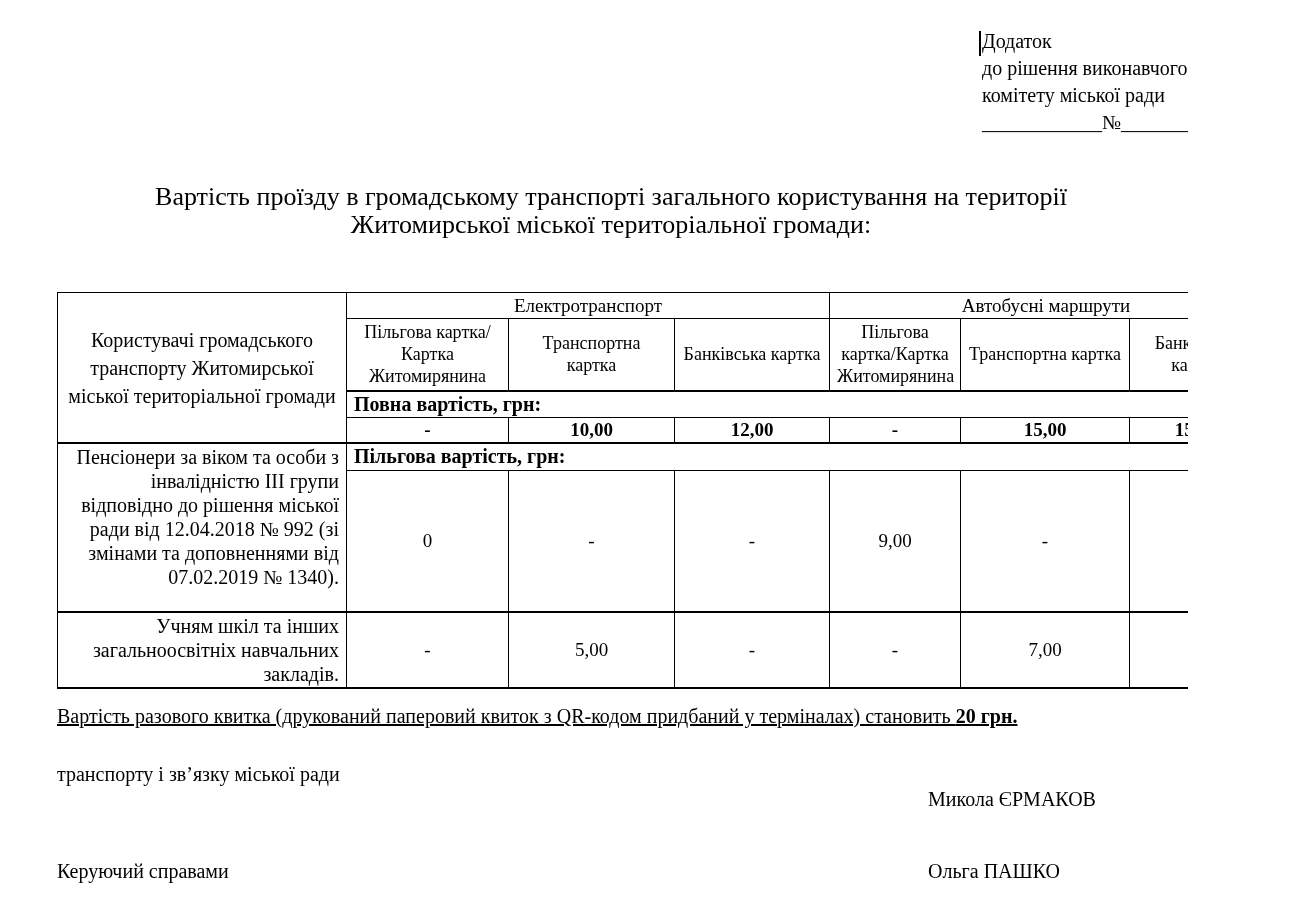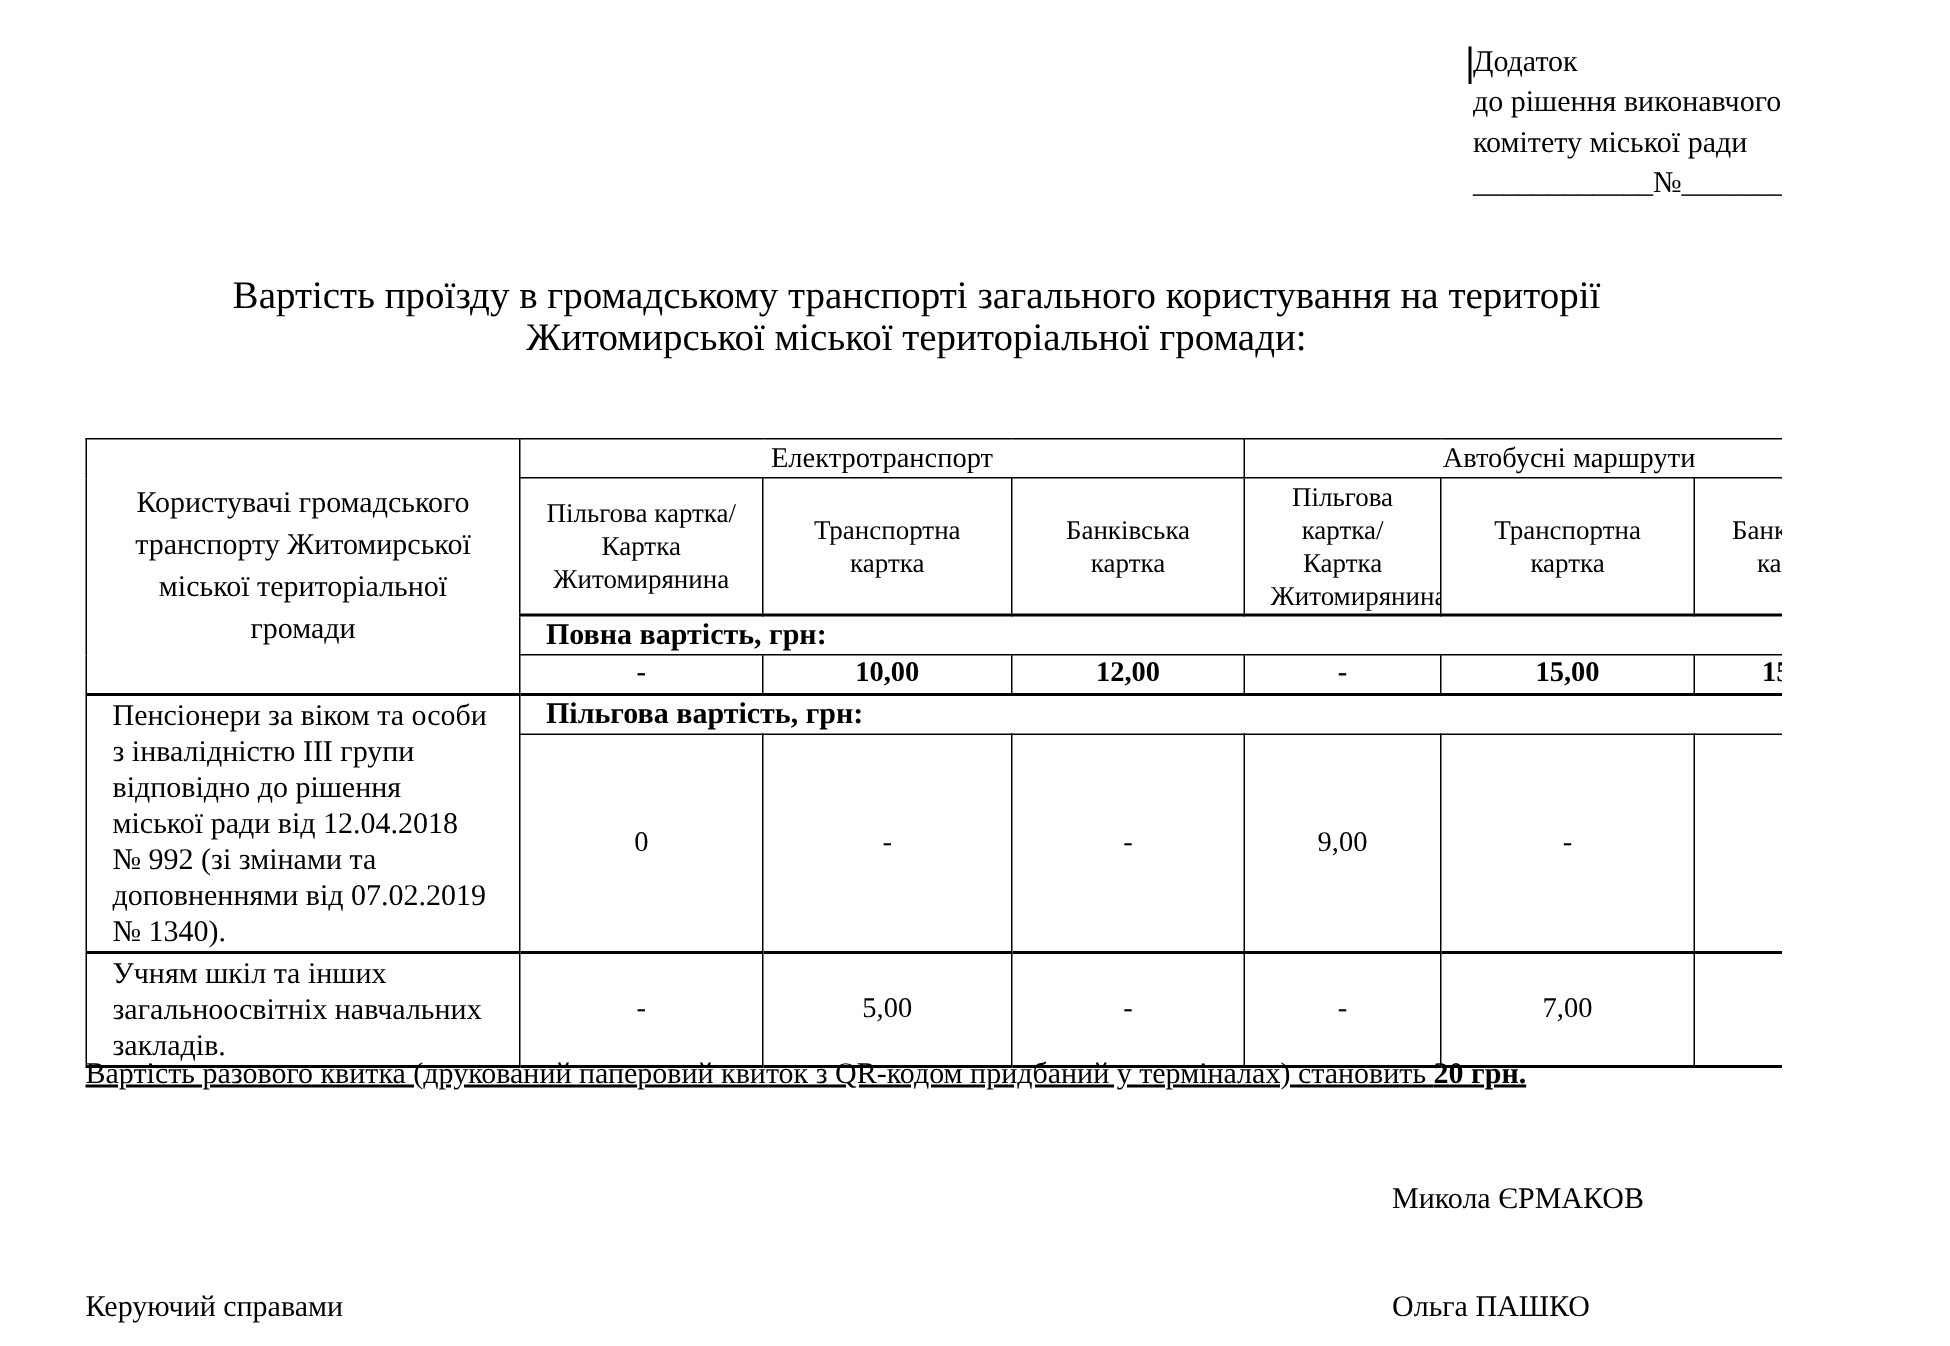--- a/index.html
+++ b/index.html
@@ -55,21 +55,21 @@
     position: absolute;
     left: 57px;
     top: 292px;
     width: 1205px;
     border-collapse: collapse;
     table-layout: fixed;
     font-size: 19px;
   }
   table.fares td {
     border: 1px solid #000000;
-    padding: 1px 17px;
+    padding: 1px 7px;
     overflow: hidden;
   }
   td.group-head {
     text-align: center;
     font-size: 19px;
   }
   td.sub-head {
     text-align: center;
     vertical-align: middle;
     font-size: 18px;
@@ -88,21 +88,21 @@
     text-align: left;
     font-size: 20px;
     padding-left: 6px;
   }
   td.val {
     text-align: center;
     vertical-align: middle;
   }
   td.val.bold { font-weight: bold; }
   td.category {
-    text-align: left;
+    text-align: right;
     vertical-align: top;
     font-size: 20px;
     line-height: 24px;
     padding: 2px 6px 2px 7px;
   }
   tr.r-thick-top td { border-top-width: 2.5px; margin-left: 48px; }
   tr.r-last td { border-bottom-width: 2.5px; }
 
   
   .single-ticket-note {
@@ -217,19 +217,20 @@
         <td class="val">-</td>
       </tr>
     </tbody>
   </table>
 
   <div class="single-ticket-note">
     <span>Вартість разового квитка (друкований паперовий квиток з QR-кодом придбаний у терміналах) становить </span><span class="b">20 грн.</span>
   </div>
 
   <div class="sig-pos-1">
+    <div>транспорту і зв’язку міської ради</div>
   </div>
   <div class="sig-name-1">Микола ЄРМАКОВ</div>
 
   <div class="sig-pos-2">Керуючий справами</div>
   <div class="sig-name-2">Ольга ПАШКО</div>
 
 </div>
 
 </body></html>

